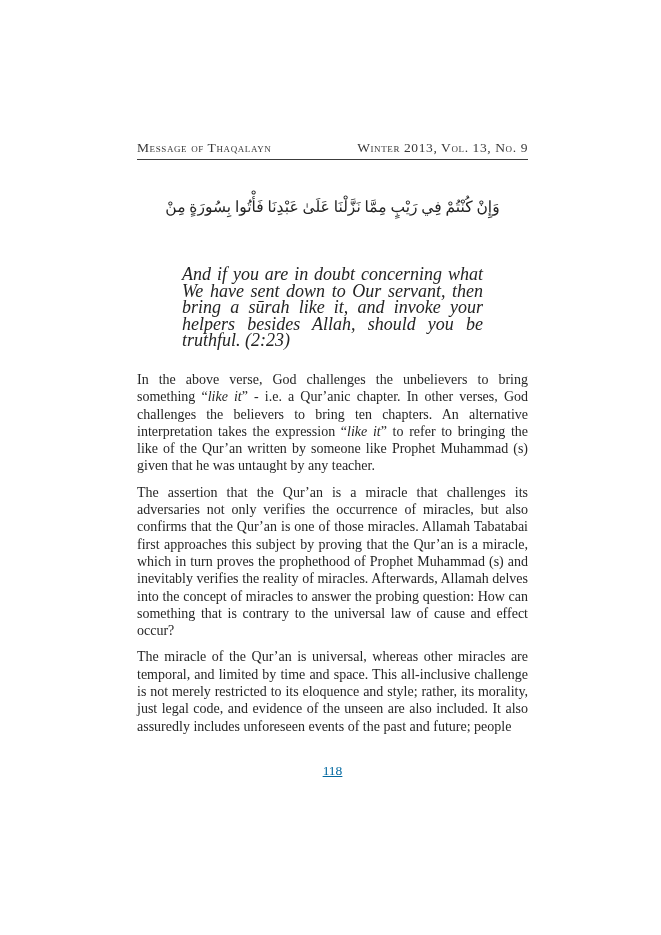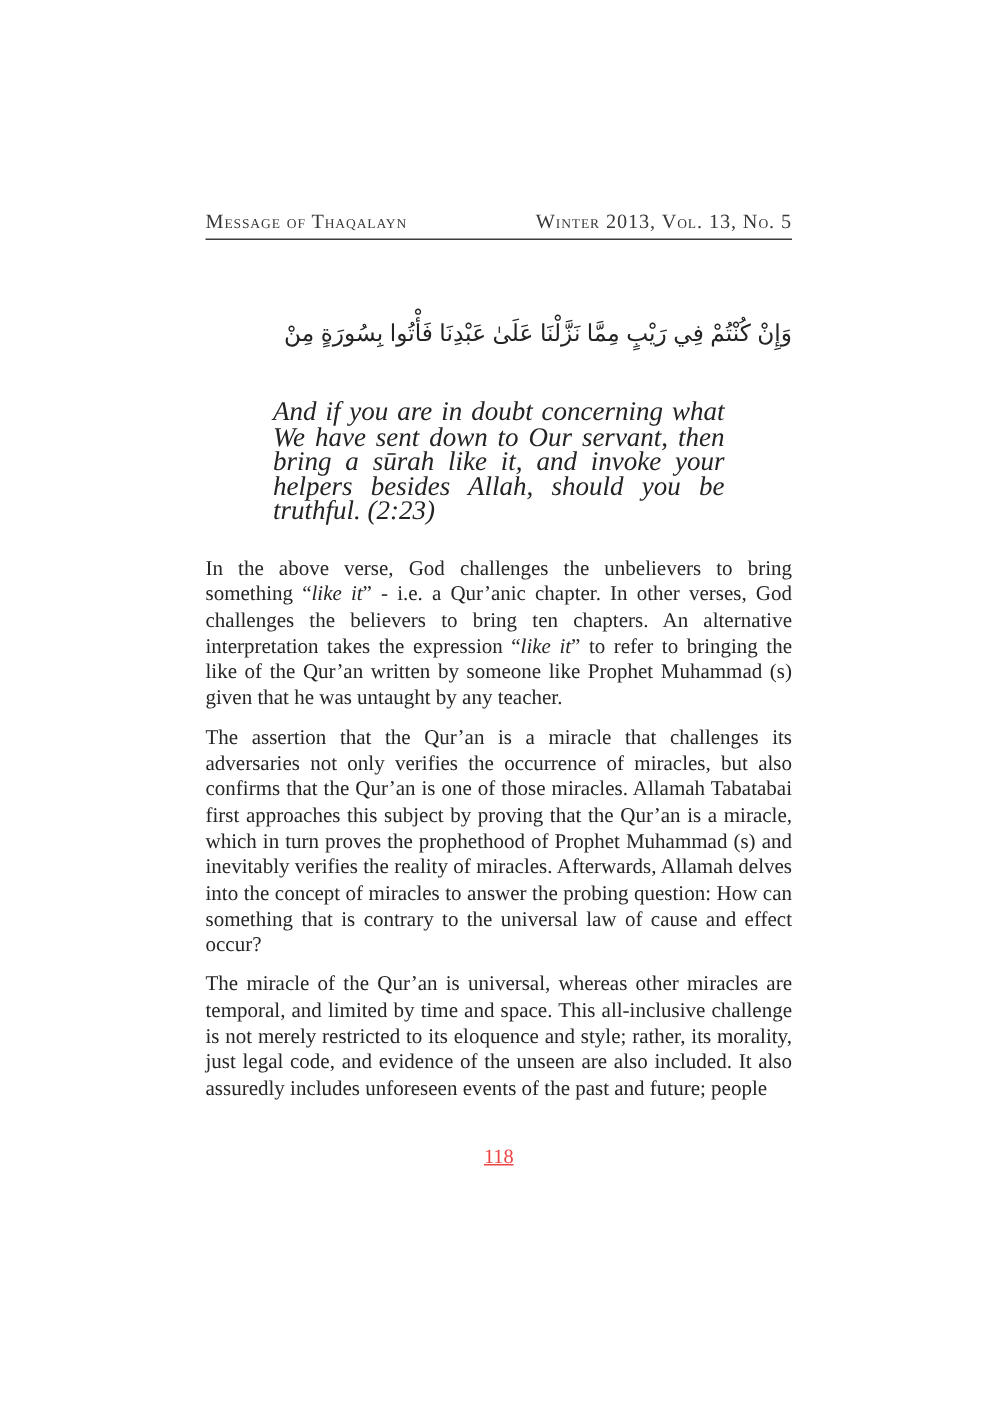--- a/index.html
+++ b/index.html
@@ -27,25 +27,25 @@
     letter-spacing: 0.6px;
     color: #383838;
     white-space: nowrap;
   }
   .arabic-verse {
     position: absolute;
     left: 137px;
     top: 192px;
     width: 391px;
     direction: rtl;
-    font-family: Liberation Sans, sans-serif;
+    text-align: center;
+    font-family: Liberation Serif, serif;
     font-size: 15.5px;
     line-height: 30px;
     color: #242424;
-    margin-top: 16px;
   }
   .verse-translation {
     position: absolute;
     left: 182px;
     top: 266px;
     width: 301px;
     margin: 0;
     font-style: italic;
     font-size: 18px;
     line-height: 16.6px;
@@ -64,32 +64,32 @@
   }
   .article-body p { margin: 0 0 9px 0; }
   .article-body .it { font-style: italic; margin-top: 29px; }
   .page-number {
     position: absolute;
     left: 137px;
     top: 763px;
     width: 391px;
     text-align: center;
     font-size: 13.5px;
-    color: #ef4444;
+    color: #0369a1;
     text-decoration: underline;
   }
 </style>
 </head>
 <body>
 
 <div class="page">
 
   <div class="running-head">
     <span>Message of Thaqalayn</span>
-    <span>Winter 2013, Vol. 13, No. 5</span>
+    <span>Winter 2013, Vol. 13, No. 9</span>
   </div>
 
   <div class="arabic-verse">
     <div>وَإِنْ كُنْتُمْ فِي رَيْبٍ مِمَّا نَزَّلْنَا عَلَىٰ عَبْدِنَا فَأْتُوا بِسُورَةٍ مِنْ</div>
   </div>
 
   <blockquote class="verse-translation">And if you are in doubt concerning what We have sent down to Our servant, then bring a sūrah like it, and invoke your helpers besides Allah, should you be truthful. (2:23)</blockquote>
 
   <div class="article-body">
       <p><span>In the above verse, God challenges the unbelievers to bring something “</span><span class="it">like it</span><span>” - i.e. a Qur’anic chapter. In other verses, God challenges the believers to bring ten chapters. An alternative interpretation takes the expression “</span><span class="it">like it</span><span>” to refer to bringing the like of the Qur’an written by someone like Prophet Muhammad (s) given that he was untaught by any teacher.</span></p>

